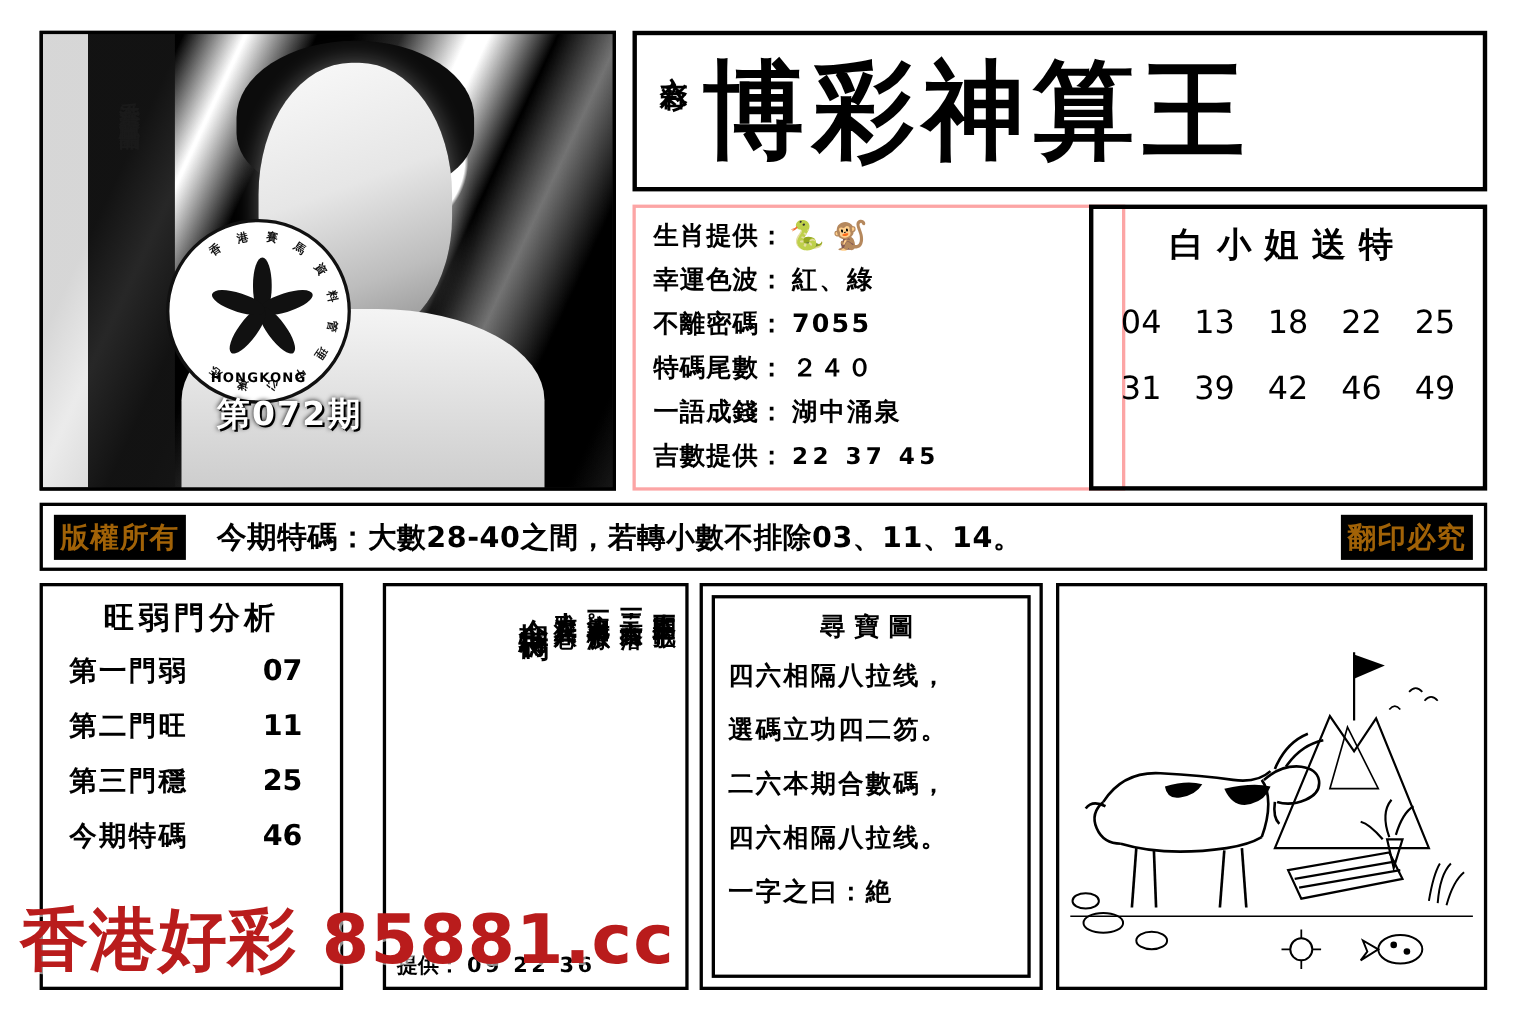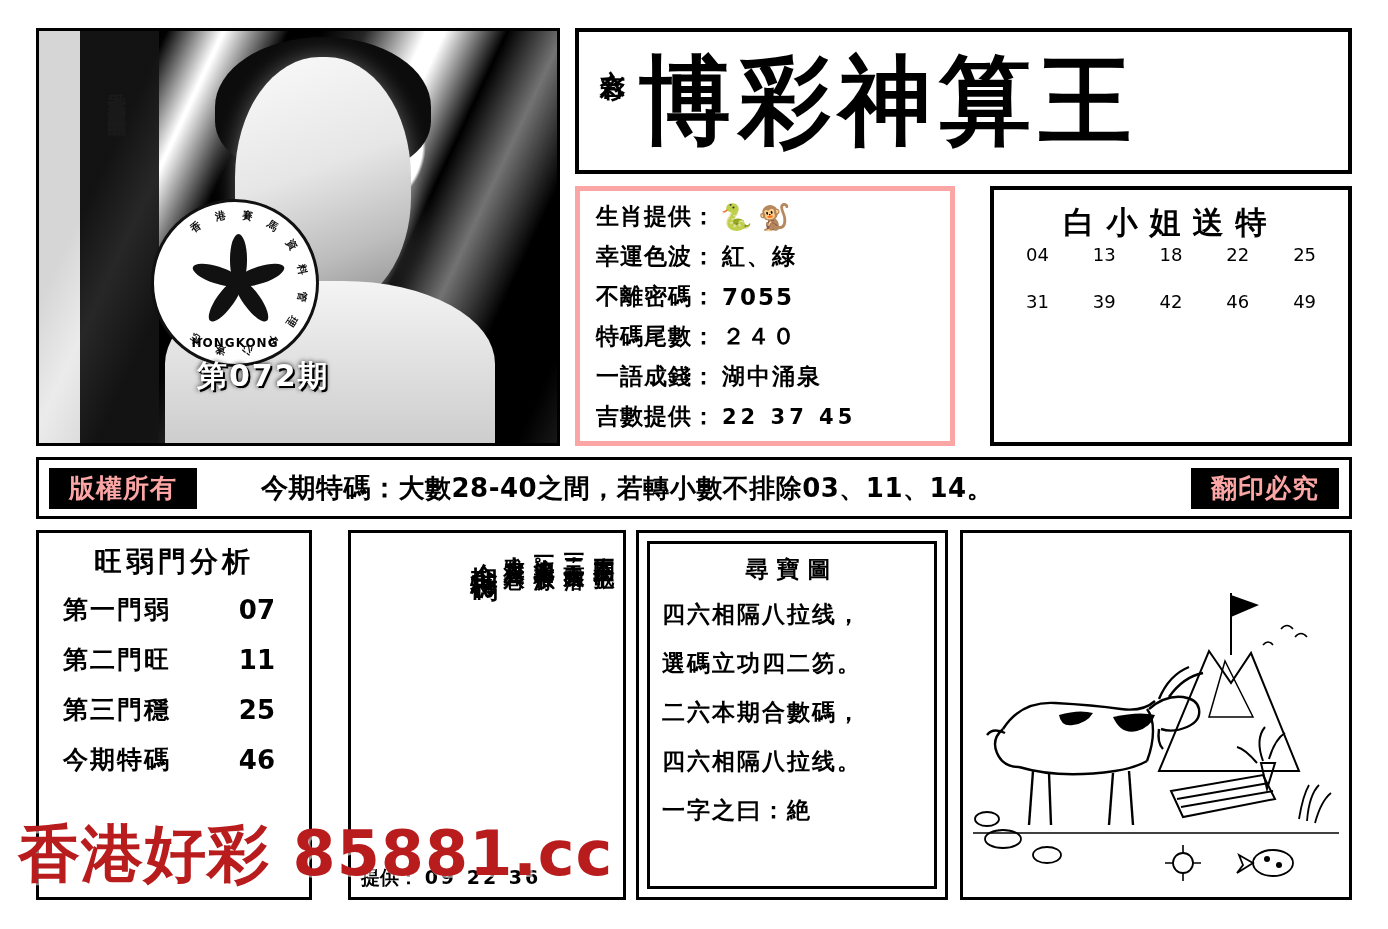--- a/index.html
+++ b/index.html
@@ -155,22 +155,22 @@
     font-size: 92px;
     font-weight: bold;
     letter-spacing: 8px;
     font-family: "DejaVu Serif", serif;
     transform: scaleY(1.05);
   }
 
   .info-box {
     position: absolute;
     left: 575px; top: 186px;
-    width: 380px; height: 260px;
-    border: 5px solid #fca5a5;
+    width: 448px; height: 260px;
+    border: 3px solid #fca5a5;
     padding: 10px 12px 0 16px;
   }
   .info-row {
     display: flex;
     align-items: center;
     font-size: 23px;
     font-weight: bold;
     margin-bottom: 9px;
     white-space: nowrap;
   }
@@ -194,52 +194,51 @@
     font-family: "DejaVu Serif", serif;
   }
   .lucky-sub {
     font-size: 22px;
     font-weight: bold;
     letter-spacing: 9px;
     margin-top: 8px;
     font-family: "DejaVu Serif", serif;
   }
   .lucky-nums {
-    margin-top: 0;
+    margin-top: 32px;
     display: grid;
     grid-template-columns: repeat(5, 1fr);
     row-gap: 26px;
-    font-size: 18px;
+    font-size: 29px;
   }
 
   
   .banner {
     position: absolute;
     left: 36px; top: 457px;
     width: 1316px; height: 62px;
     border: 3px solid #000;
     display: flex;
     align-items: center;
     padding: 0 10px;
   }
   .banner-left, .banner-right {
     font-size: 26px;
     font-weight: bold;
-    color: #fca5a5;
+    color: #a16207;
     background: #000;
-    padding: 3px 20px;
+    padding: 3px 6px;
     letter-spacing: 1px;
   }
   .banner-mid {
     flex: 1;
     font-size: 26px;
     font-weight: bold;
     padding-left: 28px;
     letter-spacing: 0.5px;
-    margin-left: 36px;
   }
   .banner-mid .hl { font-size: 27px; }
 
   
   .analysis-box {
     position: absolute;
     left: 36px; top: 530px;
     width: 276px; height: 370px;
     border: 3px solid #000;
     padding: 10px 8px;

